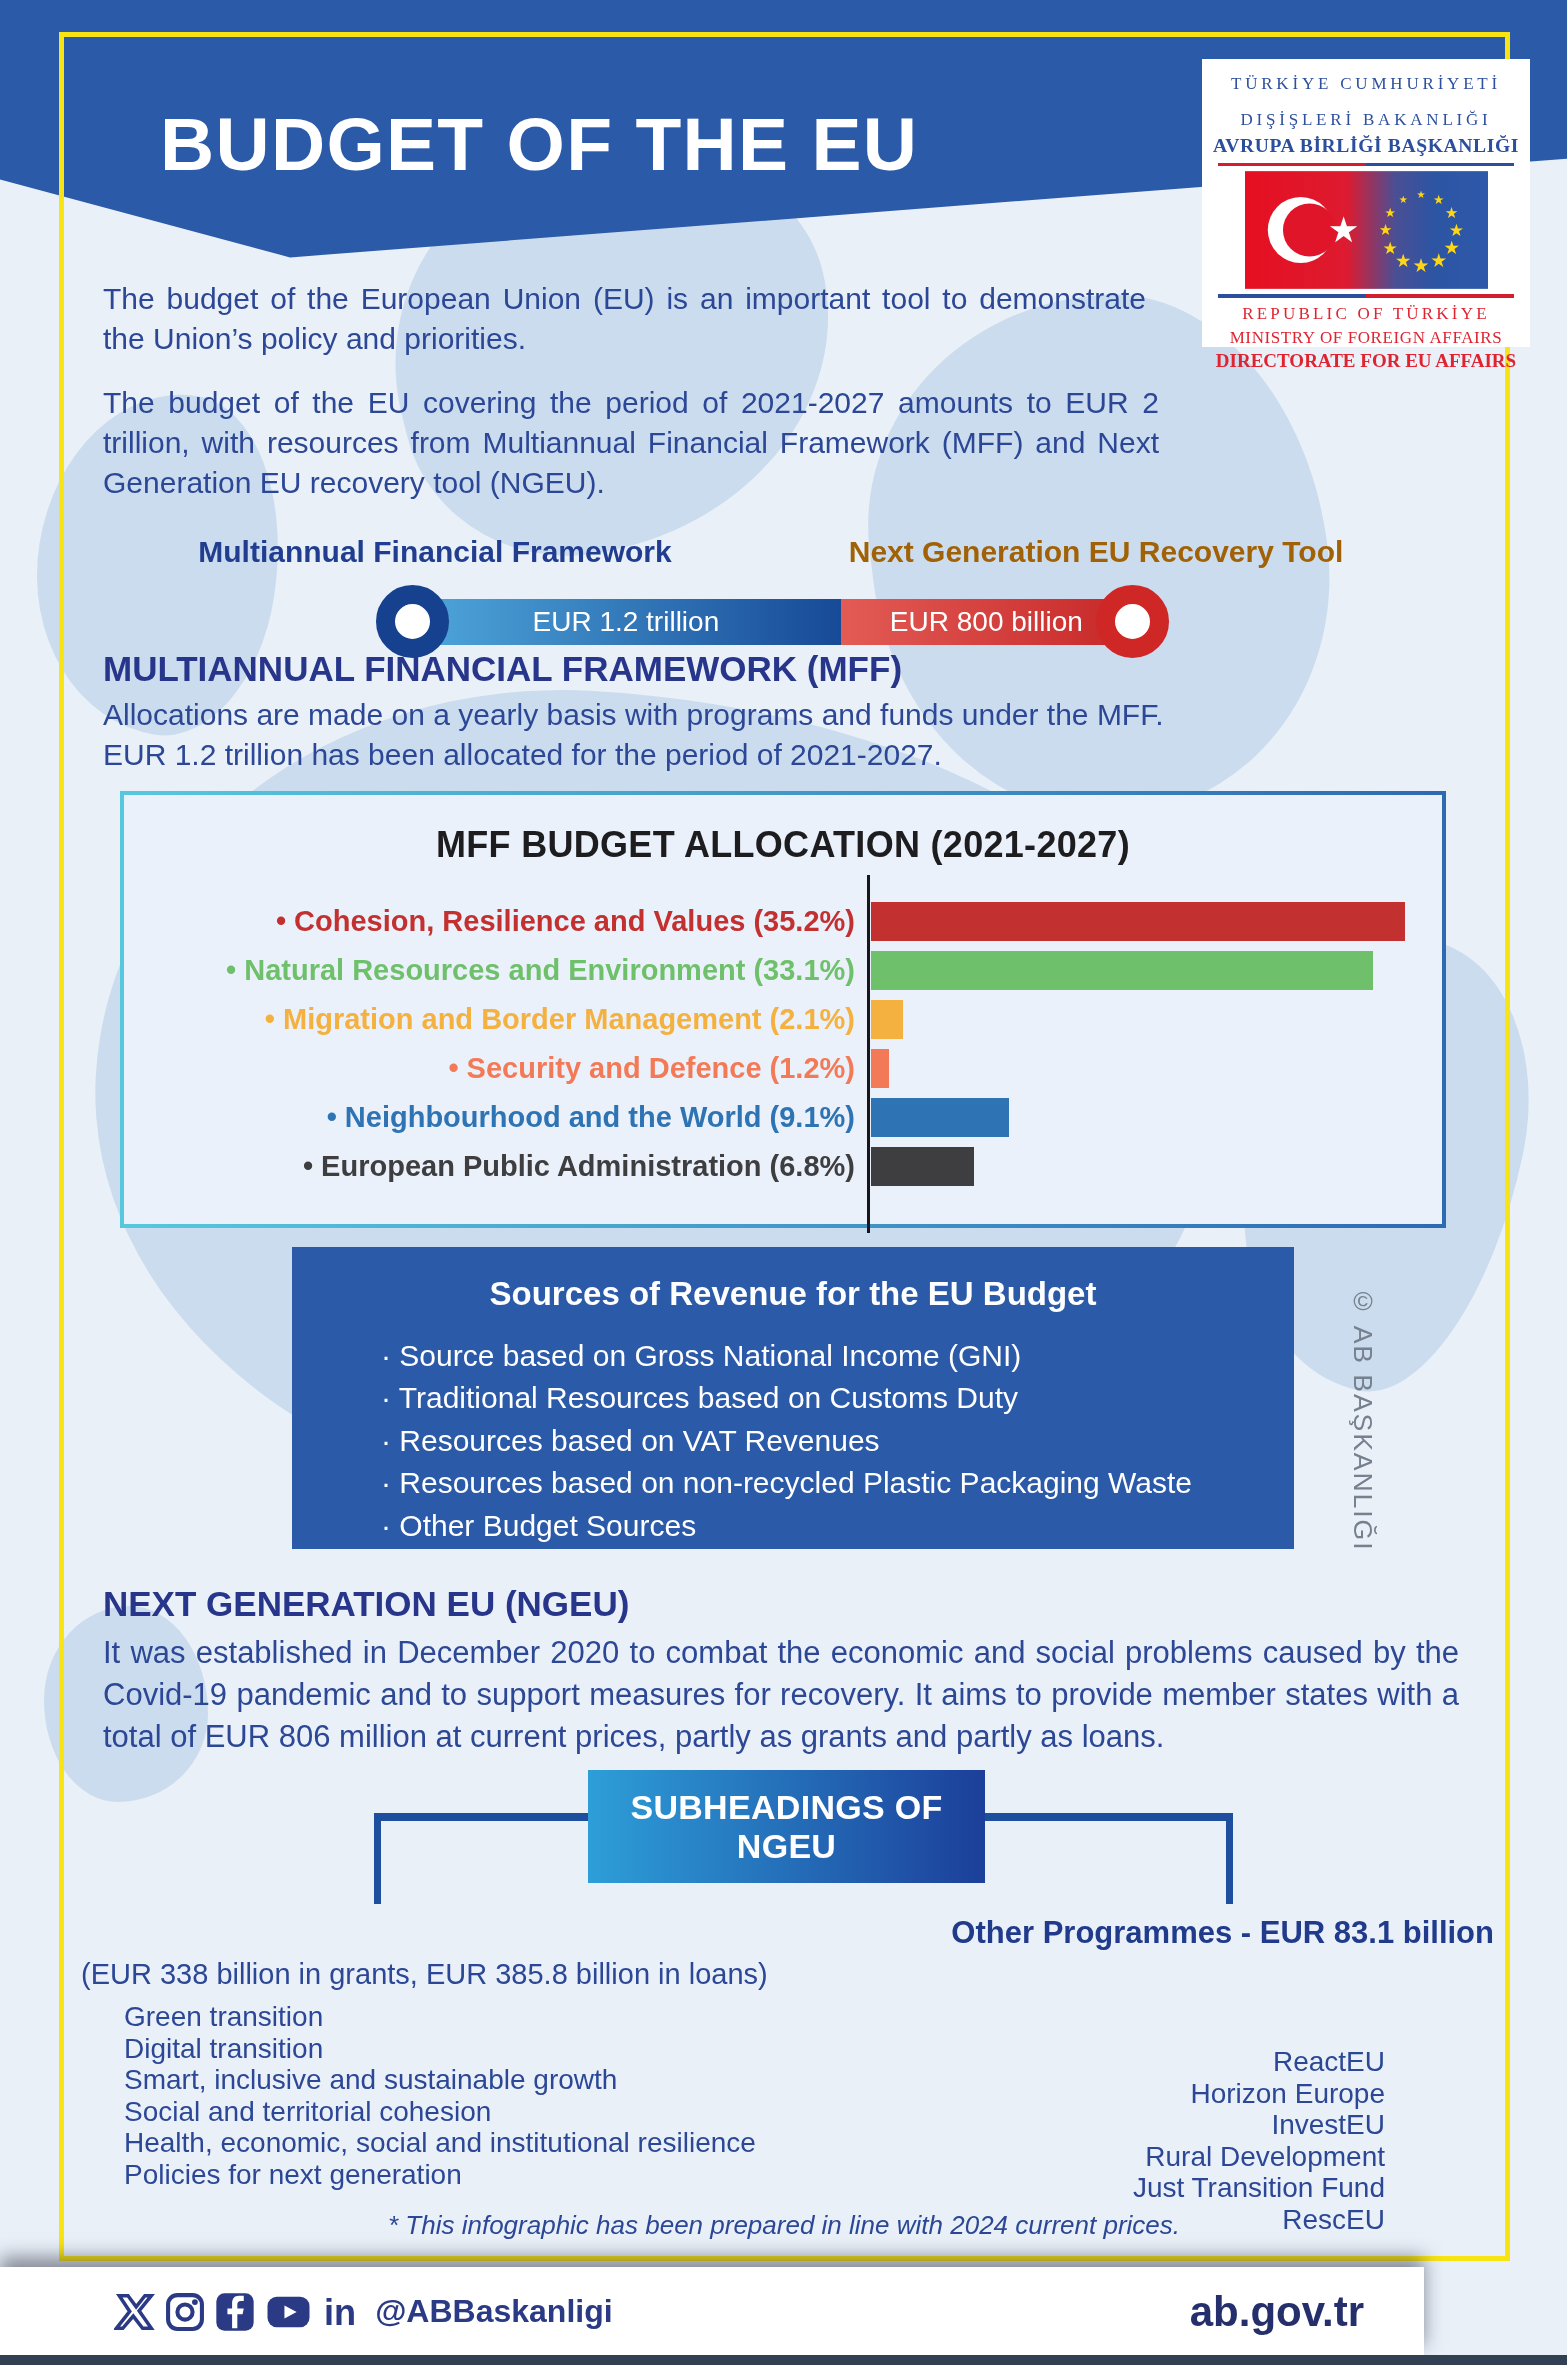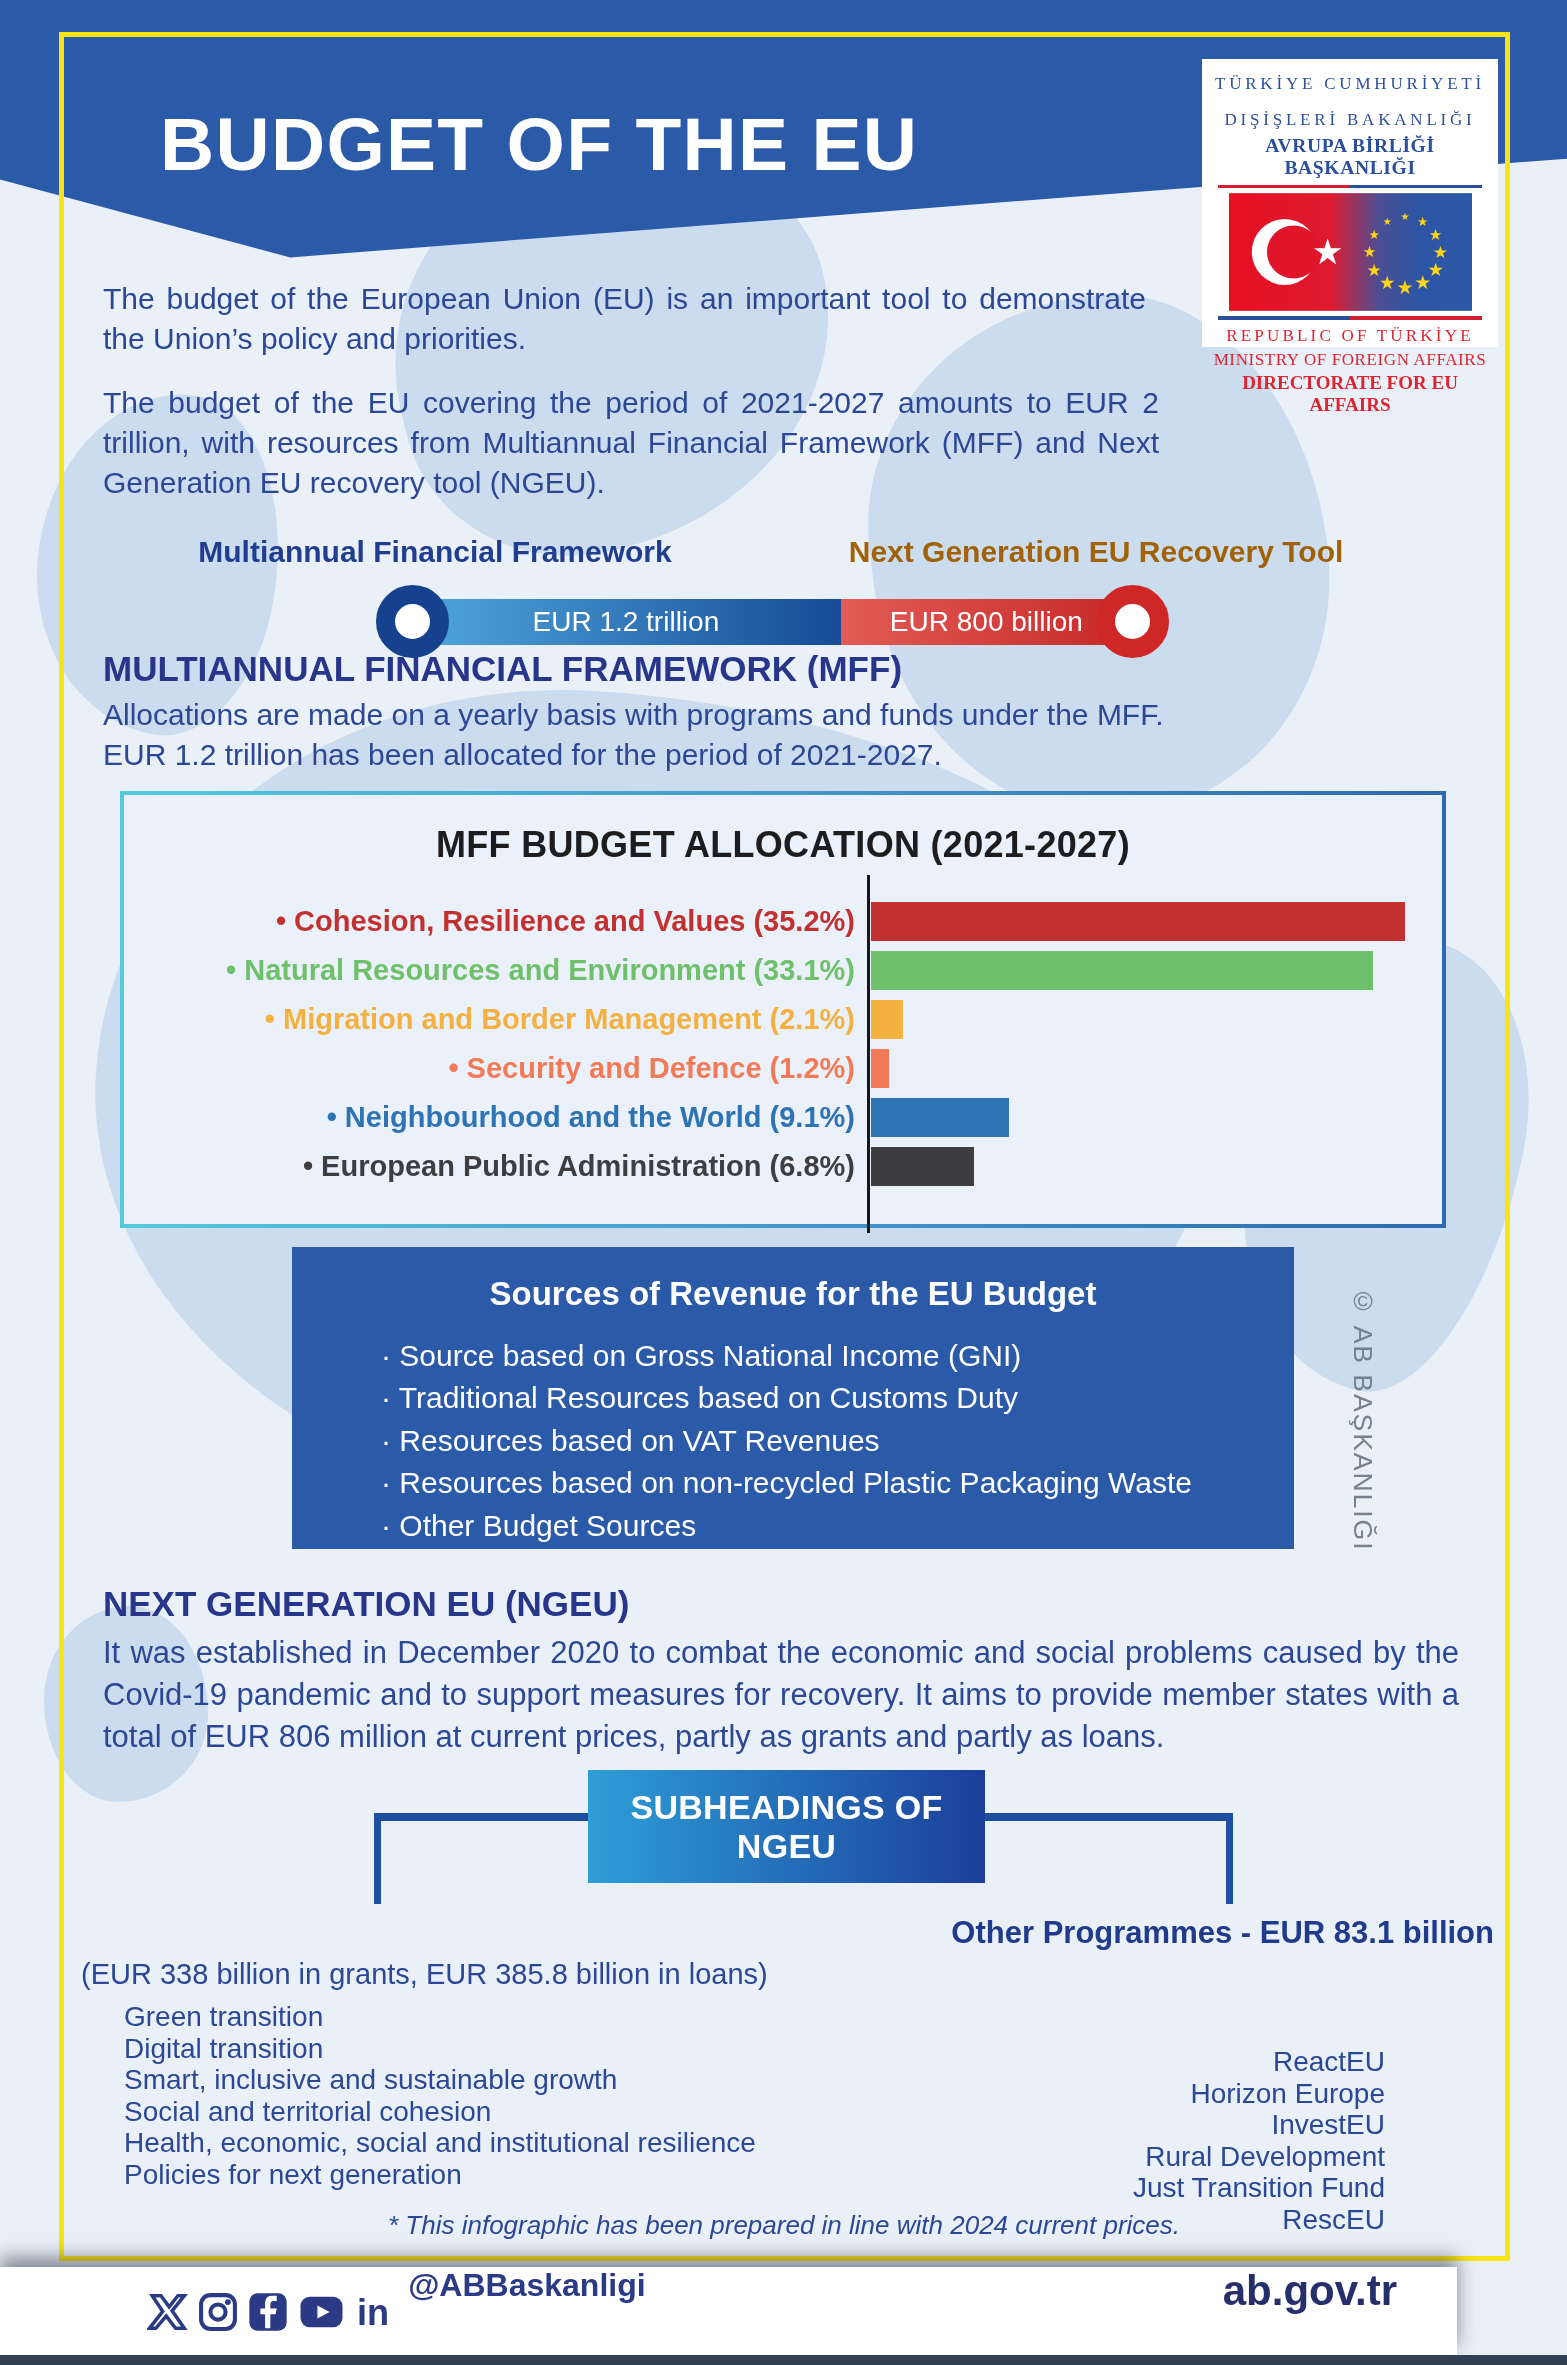--- a/index.html
+++ b/index.html
@@ -11,21 +11,21 @@
   .blob{position:absolute;background:#cbdcee;z-index:0;}
   
   .yellow-frame{position:absolute;left:59px;top:32px;width:1441px;height:2219px;
     border:5px solid #f8e413;z-index:3;pointer-events:none;}
   
   .header-shape{position:absolute;left:0;top:0;width:1568px;height:260px;background:#2b5aa9;
     clip-path:polygon(0 0,100% 0,100% 61%,18.5% 99%,0 69%);z-index:2;}
   .main-title{position:absolute;left:160px;top:101px;z-index:4;color:#ffffff;
     font-size:75px;font-weight:700;letter-spacing:1.3px;}
   
-  .logo-box{position:absolute;left:1202px;top:59px;width:296px;height:288px;background:#ffffff;
+  .logo-box{position:absolute;left:1202px;top:59px;width:328px;height:288px;background:#ffffff;
     z-index:5;text-align:center;}
   .logo-l1,.logo-l2{font-family:"Liberation Serif",serif;font-size:17px;letter-spacing:3.8px;
     color:#2d4f9e;margin-top:16px;}
   .logo-l1{margin-top:15px;}
   .logo-l3{font-family:"Liberation Serif",serif;font-size:19.6px;font-weight:700;letter-spacing:0.6px;
     color:#2b4f9c;margin-top:5px;}
   .logo-div1{height:3.2px;margin:6.3px 16.4px 5px 16.4px;
     background:linear-gradient(90deg,#d21f2f 0 50%,#2b4f9c 50% 100%);}
   .logo-div2{height:3.2px;margin:5px 16.4px 3.8px 16.4px;
     background:linear-gradient(90deg,#2b4f9c 0 50%,#d21f2f 50% 100%);}
@@ -85,21 +85,21 @@
   .left-list{position:absolute;left:124px;top:2003px;font-size:28px;color:#2c4796;z-index:2;}
   .left-list .prog-item{margin-bottom:5px;line-height:1.0;height:26.6px;}
   .col-right-heading{position:absolute;right:74px;top:1915px;font-size:31px;font-weight:700;color:#203a8c;
     text-align:right;z-index:2;white-space:nowrap;}
   .right-list{position:absolute;right:183px;top:2048px;font-size:28px;color:#2c4796;text-align:right;z-index:2;}
   .right-list .prog-item{margin-bottom:5px;line-height:1.0;height:26.6px;}
   .footnote{position:absolute;left:0;right:0;top:2210px;text-align:center;font-style:italic;
     font-size:26px;color:#2c4796;z-index:2;}
   
   .footer-band{position:absolute;left:0;top:2267px;width:1424px;height:89px;background:#ffffff;z-index:6;
-    display:flex;box-shadow:0 -10px 17.7px rgba(35,40,55,.5);padding-left:33px;}
+    display:flex;align-items:center;box-shadow:0 -10px 17.7px rgba(35,40,55,.5);}
   .social-icons{display:flex;align-items:center;gap:8.2px;margin-left:114px;}
   .social-icons svg{display:block;}
   .handle{font-size:32px;font-weight:700;color:#2b3a85;margin-left:11.4px;}
   .site{margin-left:auto;margin-right:60px;font-size:42px;font-weight:700;color:#252f6b;}
   .bottom-strip{position:absolute;left:0;top:2355px;width:1568px;height:10px;background:#333f52;z-index:6;}
 </style>
 </head>
 <body>
 
 <div id="poster">

